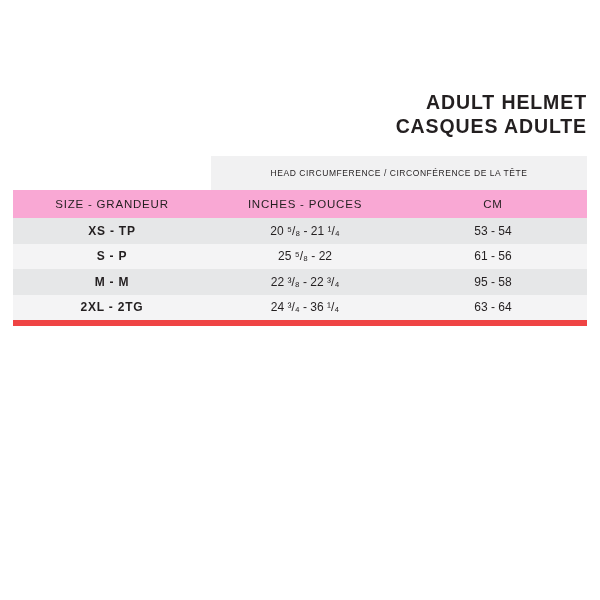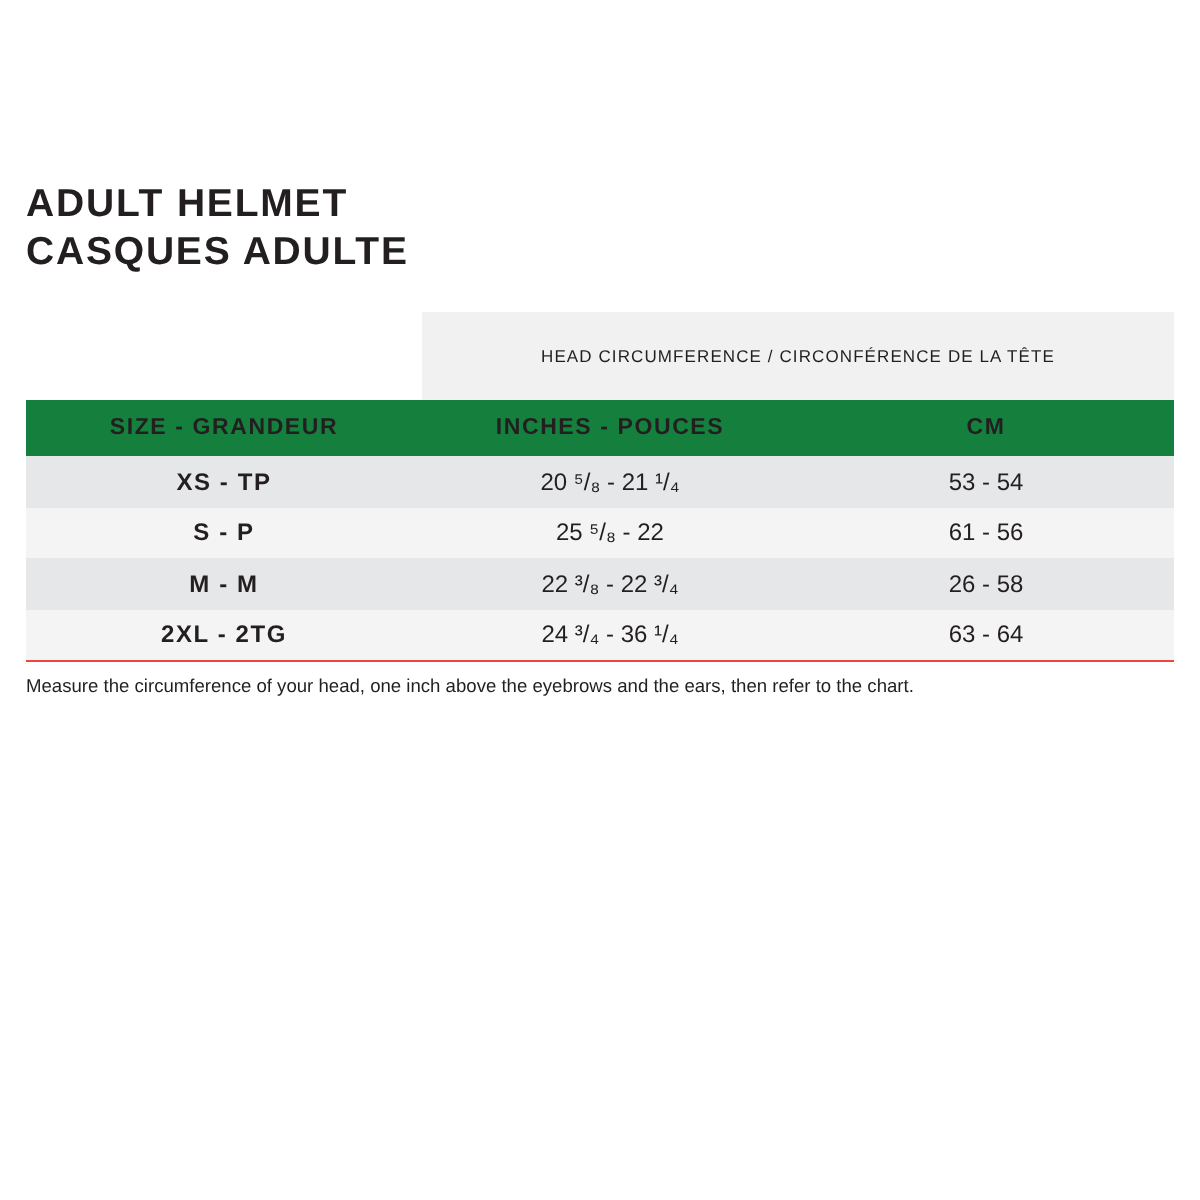--- a/index.html
+++ b/index.html
@@ -16,20 +16,21 @@
   }
   .page {
     position: relative;
     width: 600px;
     height: 600px;
     box-sizing: border-box;
     padding: 0 13px;
   }
   .titles {
     padding-top: 90px;
+    text-align: right;
   }
   .title-line {
     font-size: 19.5px;
     font-weight: bold;
     letter-spacing: 0.9px;
     line-height: 24px;
     color: #231f20;
     text-transform: uppercase;
   }
   .chart {
@@ -41,61 +42,61 @@
   .chart td, .chart th {
     padding: 0;
     margin: 0;
     border: 0;
   }
   .col-size { width: 198px; }
   .col-in   { width: 188px; }
   .col-cm   { width: 188px; }
 
   .band-head {
-    height: 44px;
+    height: 34px;
   }
   .band-head .spacer {
     background: #ffffff;
   }
   .head-span {
     background: #f1f1f2;
     text-align: center;
     vertical-align: middle;
     font-size: 8.5px;
     letter-spacing: 0.55px;
     color: #231f20;
     font-weight: normal;
     border-bottom: 1px solid #58595b;
   }
   .col-head {
     height: 28px;
     text-align: center;
     vertical-align: middle;
     font-size: 11.5px;
-    font-weight: bold;
+    font-weight: normal;
     letter-spacing: 0.8px;
     color: #231f20;
-    background: #15803d;
+    background: #f9a8d4;
     border-bottom: 1px solid #58595b;
   }
   .row-cell {
     height: 25.5px;
     text-align: center;
     vertical-align: middle;
     font-size: 12px;
     color: #231f20;
     border-bottom: 1px solid #ffffff;
   }
   .row-cell.size {
     font-weight: bold;
     letter-spacing: 0.8px;
   }
   .row-odd .row-cell { background: #e6e7e8; }
   .row-even .row-cell { background: #f4f4f5; }
-  .row-last .row-cell { border-bottom: 1px solid #ef4444; }
+  .row-last .row-cell { border-bottom: 6px solid #ef4444; }
   .notes {
     margin-top: 6px;
     width: 574px;
   }
   .note-line {
     font-size: 9.3px;
     line-height: 13px;
     color: #231f20;
   }
 </style>
@@ -133,27 +134,26 @@
         <td class="row-cell">53 - 54</td>
       </tr>
       <tr class="row-even">
         <td class="row-cell size">S - P</td>
         <td class="row-cell">25 ⁵/₈ - 22</td>
         <td class="row-cell">61 - 56</td>
       </tr>
       <tr class="row-odd">
         <td class="row-cell size">M - M</td>
         <td class="row-cell">22 ³/₈ - 22 ³/₄</td>
-        <td class="row-cell">26 - 58</td>
+        <td class="row-cell">95 - 58</td>
       </tr>
       <tr class="row-even row-last">
         <td class="row-cell size">2XL - 2TG</td>
         <td class="row-cell">24 ³/₄ - 36 ¹/₄</td>
         <td class="row-cell">63 - 64</td>
       </tr>
     </tbody>
   </table>
 
   <div class="notes">
-    <div class="note-line">Measure the circumference of your head, one inch above the eyebrows and the ears, then refer to the chart.</div>
   </div>
 
 </div>
 
 </body></html>

